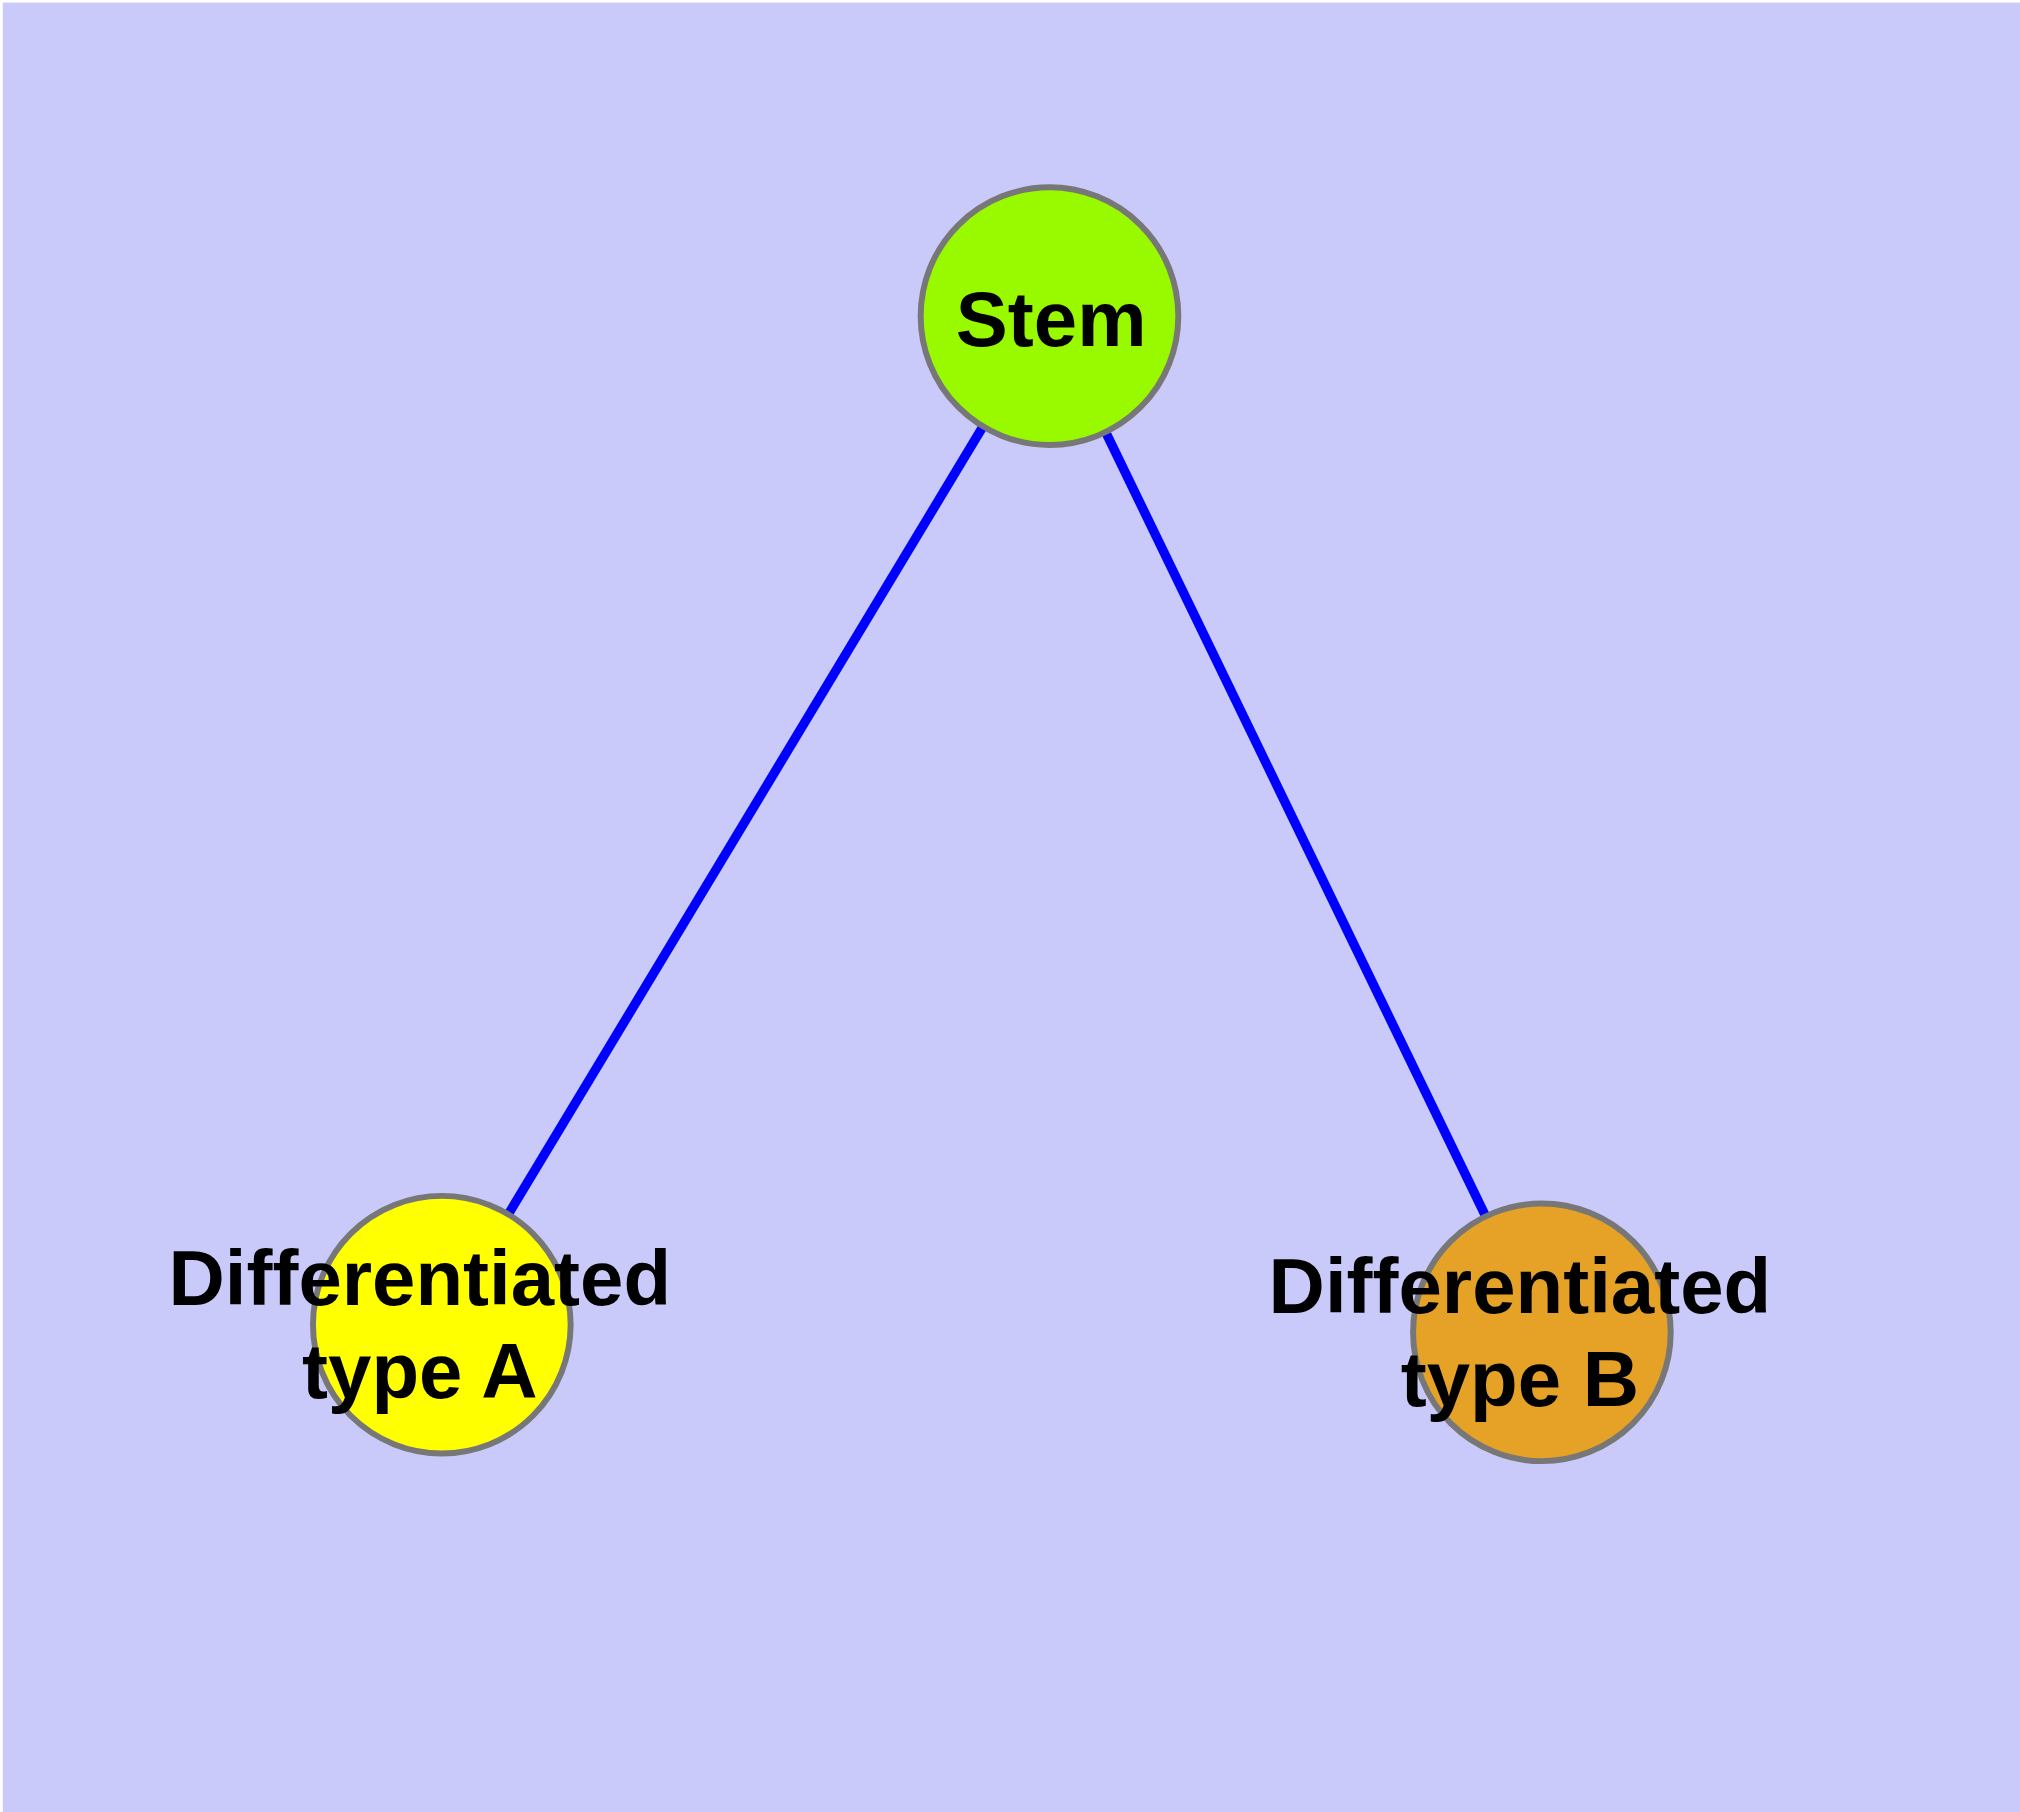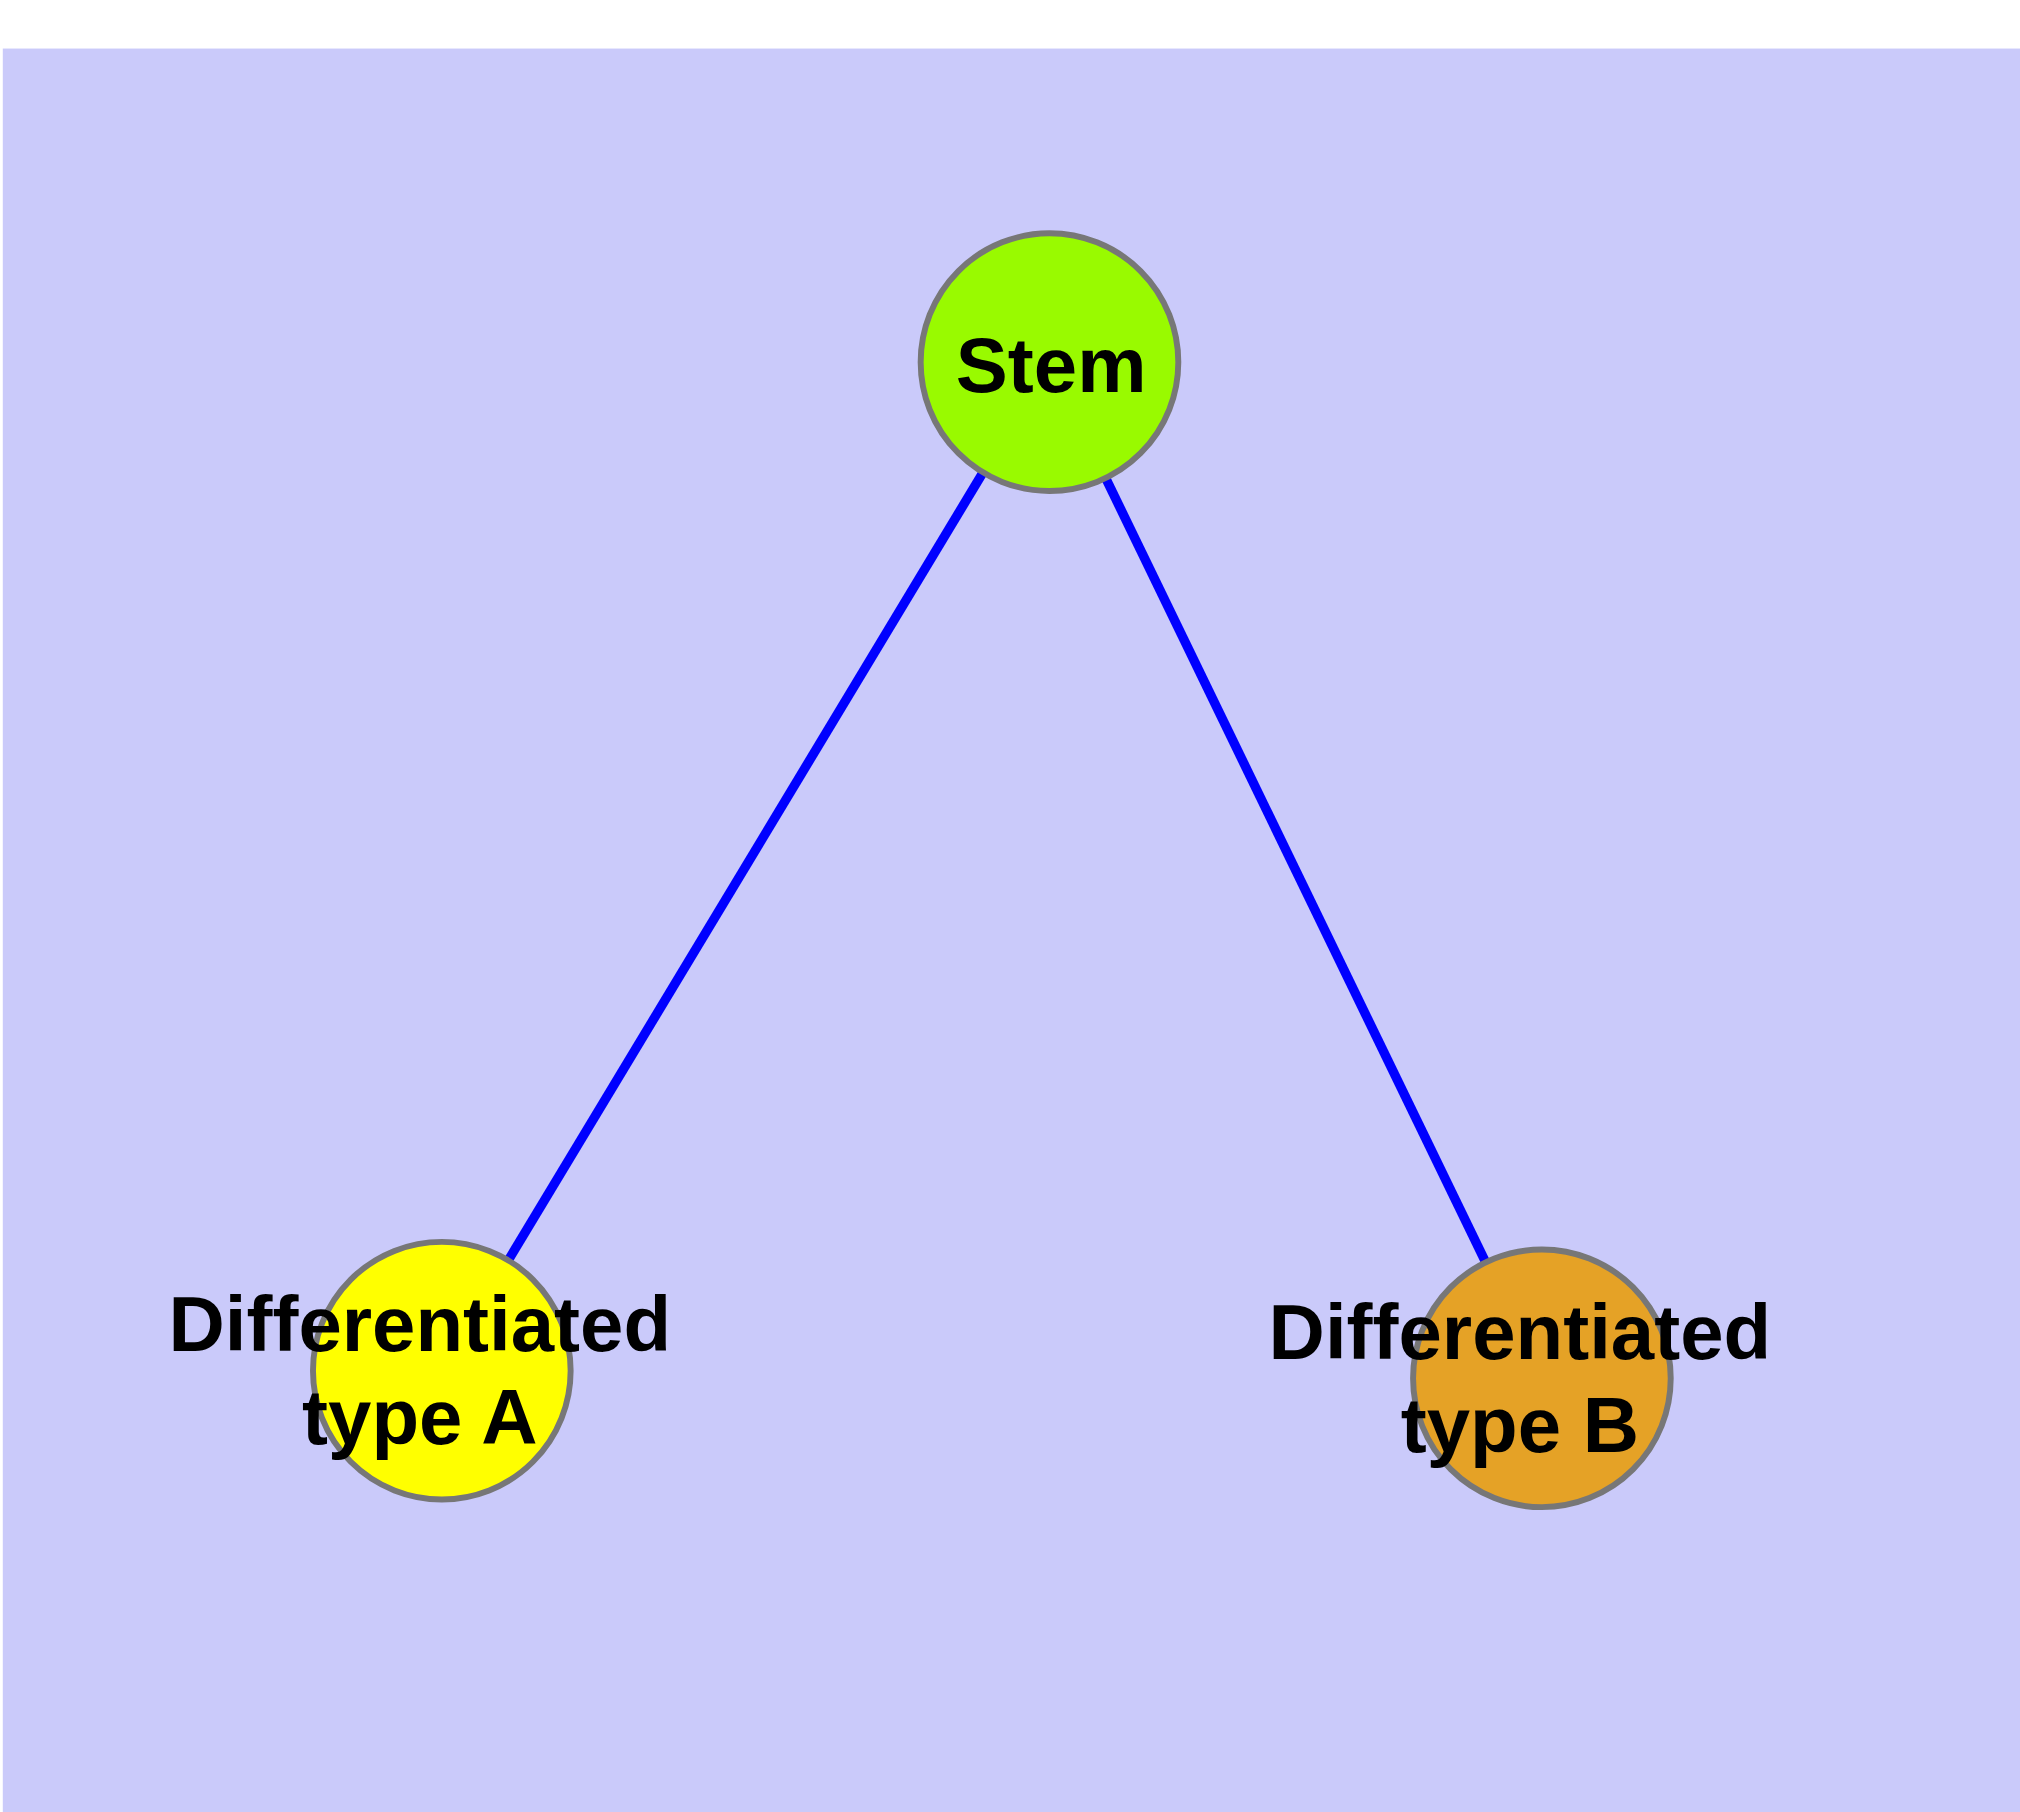--- a/index.html
+++ b/index.html
@@ -8,21 +8,20 @@
     background: #ffffff;
     width: 2021px;
     height: 1812px;
     overflow: hidden;
   }
   .stage {
     position: relative;
     width: 2021px;
     height: 1592px;
     font-family: "Liberation Sans", sans-serif;
-    margin-top: 46px;
   }
   svg.graph-svg {
     display: block;
     width: 2021px;
     height: 1812px;
   }
   .edge {
     fill: none;
     stroke-width: 11;
     stroke-linecap: butt;

